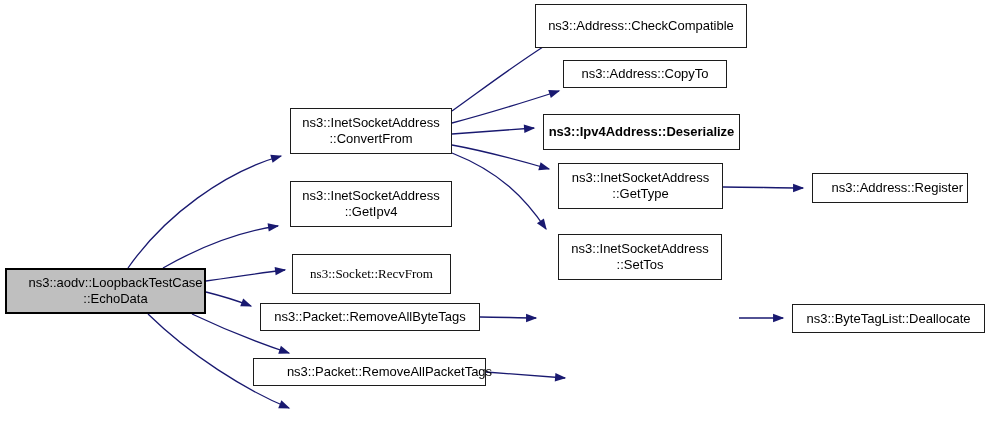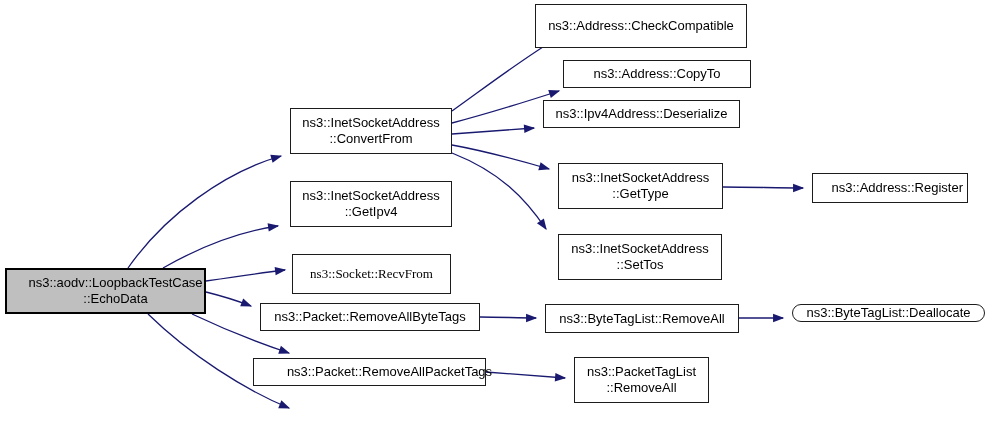--- a/index.html
+++ b/index.html
@@ -70,48 +70,41 @@
 
   <div class="node" style="left:253px;top:358px;width:233px;height:28px;padding-left:40px;">
     <span class="lbl">ns3::Packet::RemoveAllPacketTags</span>
   </div>
 
 
   <div class="node" style="left:535px;top:4px;width:212px;height:44px;">
     <span class="lbl">ns3::Address::CheckCompatible</span>
   </div>
 
-  <div class="node" style="left:563px;top:60px;width:188px;height:28px;">
+  <div class="node" style="left:563px;top:60px;width:164px;height:28px;">
     <span class="lbl">ns3::Address::CopyTo</span>
   </div>
 
-  <div class="node" style="left:543px;top:100px;width:197px;height:28px;">
+  <div class="node" style="left:543px;top:114px;width:197px;height:36px;font-weight:bold;">
     <span class="lbl">ns3::Ipv4Address::Deserialize</span>
   </div>
 
   <div class="node" style="left:558px;top:163px;width:165px;height:46px;">
     <span class="lbl">ns3::InetSocketAddress
 ::GetType</span>
   </div>
 
   <div class="node" style="left:558px;top:234px;width:164px;height:46px;">
     <span class="lbl">ns3::InetSocketAddress
 ::SetTos</span>
   </div>
 
   <div class="node" style="left:812px;top:173px;width:156px;height:30px;justify-content:flex-end;">
     <span class="lbl">ns3::Address::Register</span>
   </div>
 
-  <div class="node" style="left:545px;top:304px;width:194px;height:29px;">
-    <span class="lbl">ns3::ByteTagList::RemoveAll</span>
-  </div>
 
-  <div class="node" style="left:792px;top:304px;width:193px;height:18px;border-radius:12px;">
+  <div class="node" style="left:792px;top:304px;width:193px;height:29px;">
     <span class="lbl">ns3::ByteTagList::Deallocate</span>
   </div>
 
-  <div class="node" style="left:574px;top:357px;width:135px;height:46px;">
-    <span class="lbl">ns3::PacketTagList
-::RemoveAll</span>
-  </div>
 
 </div>
 
 </body></html>

